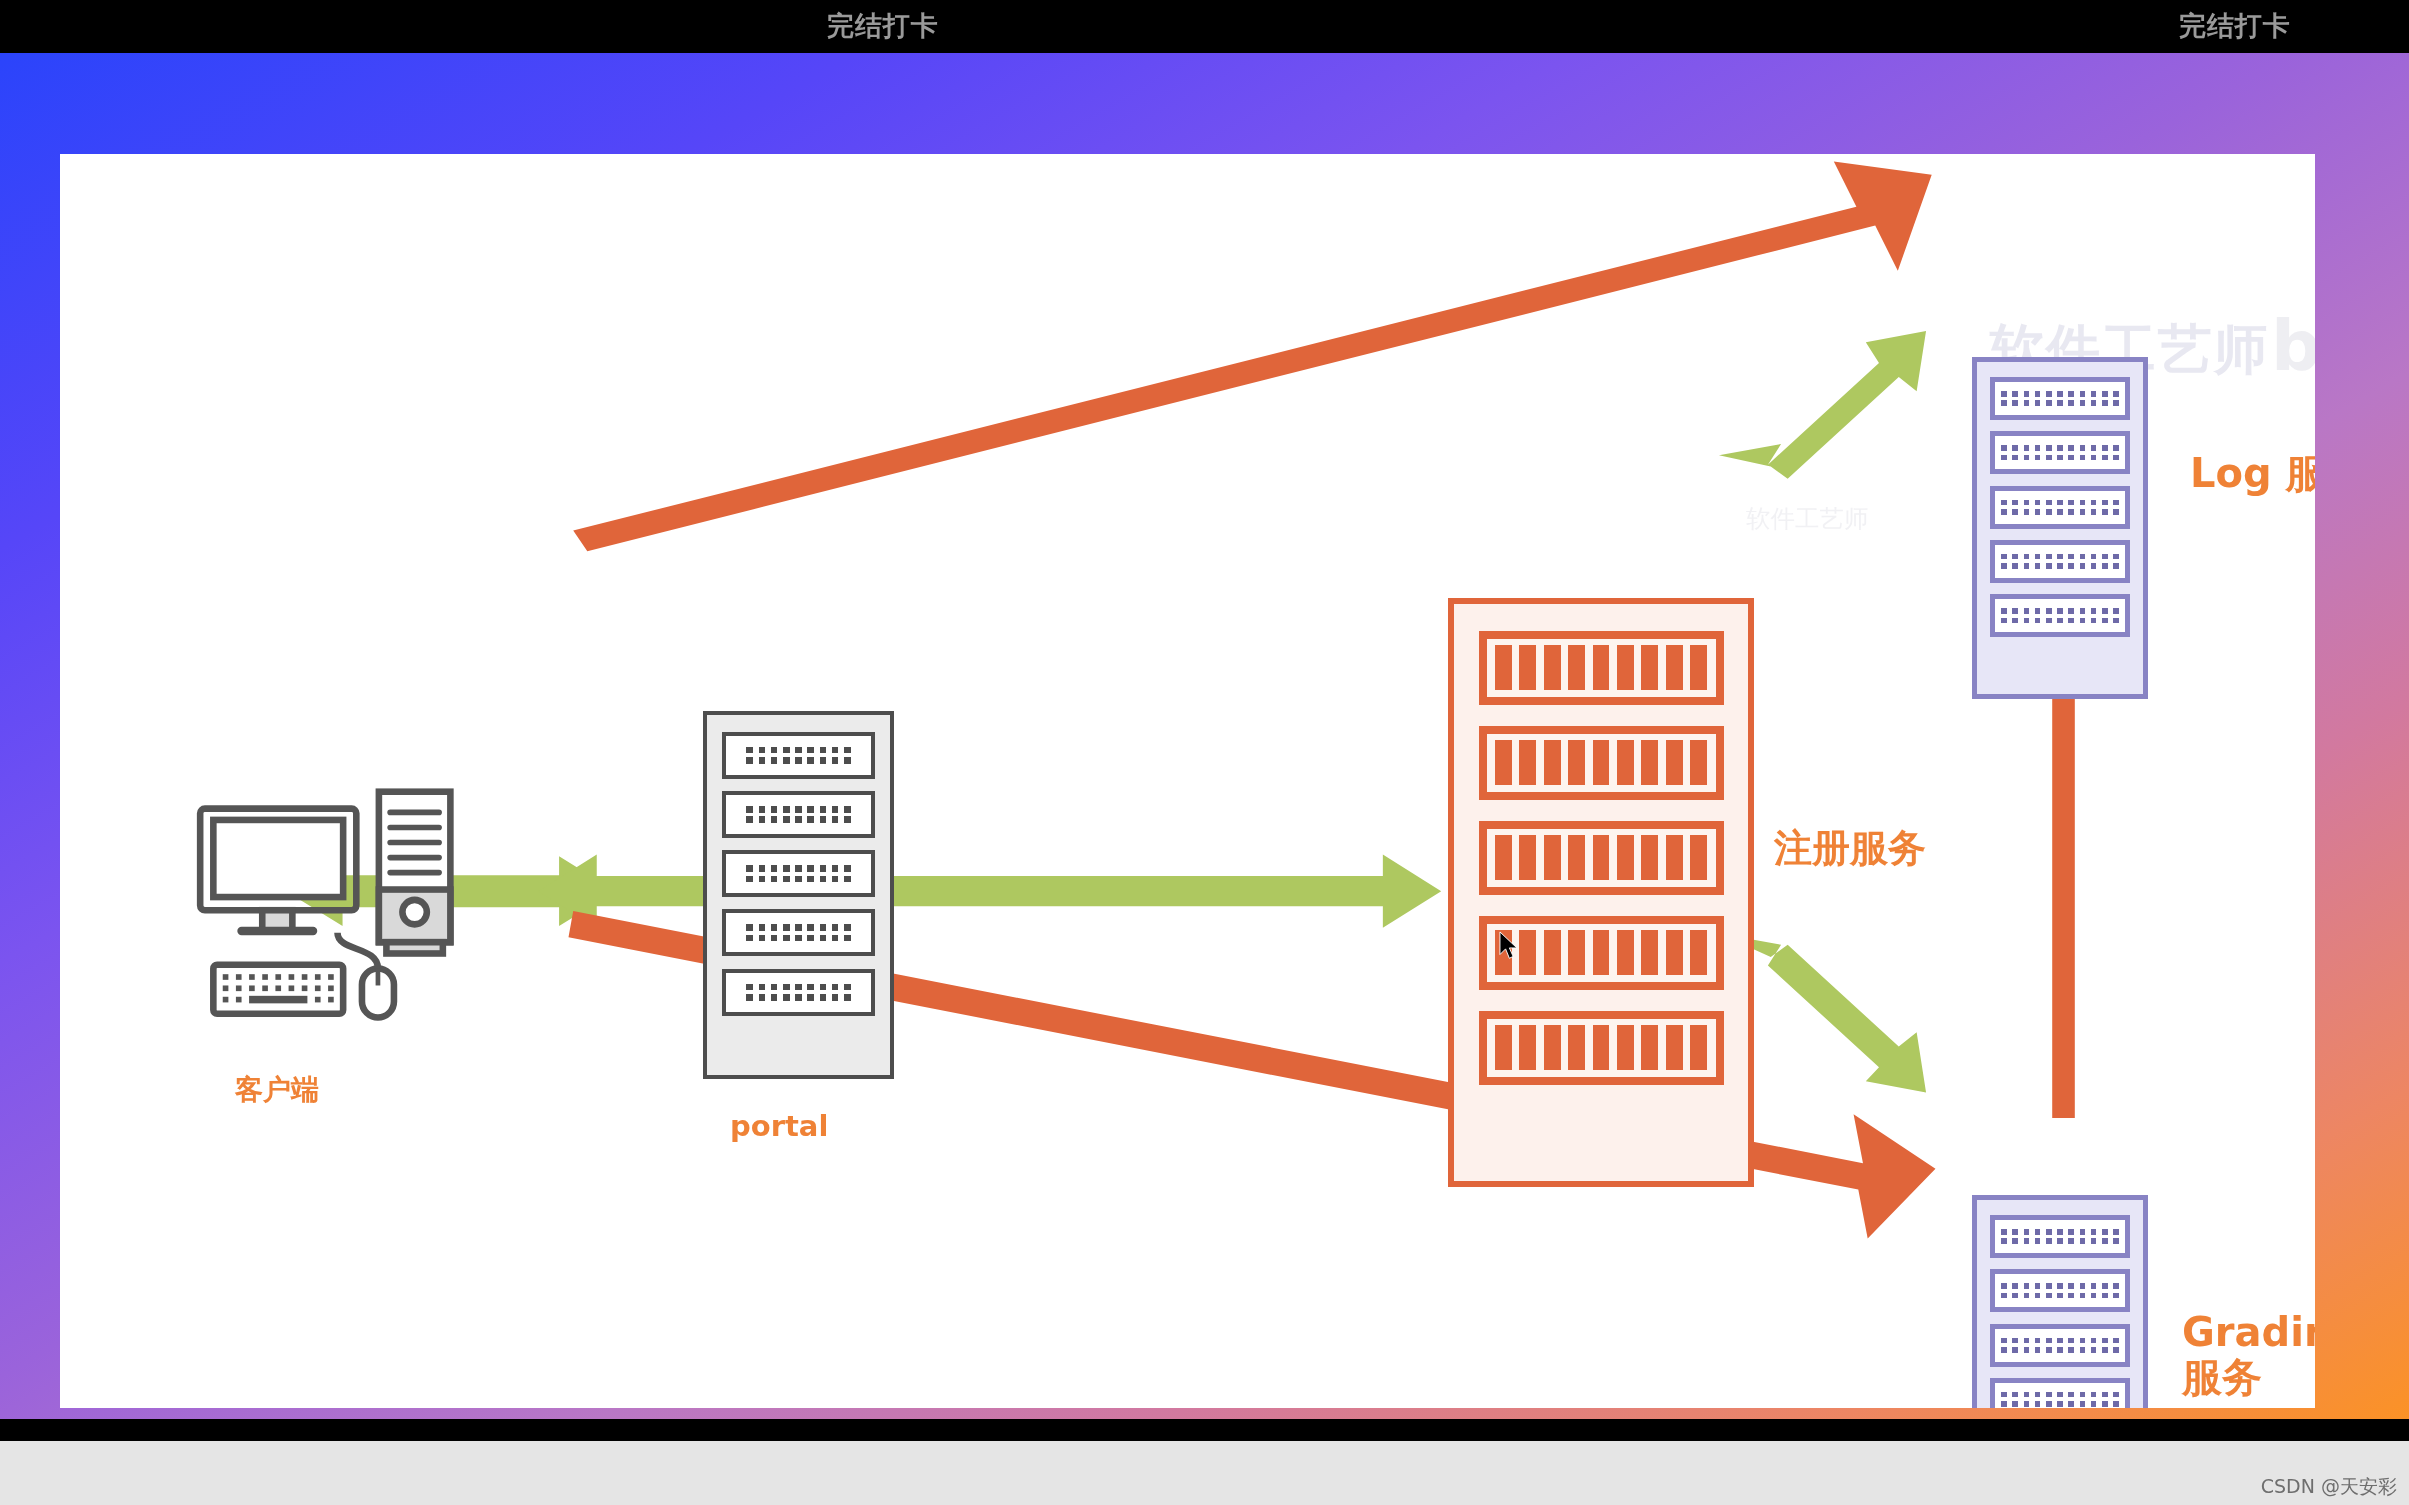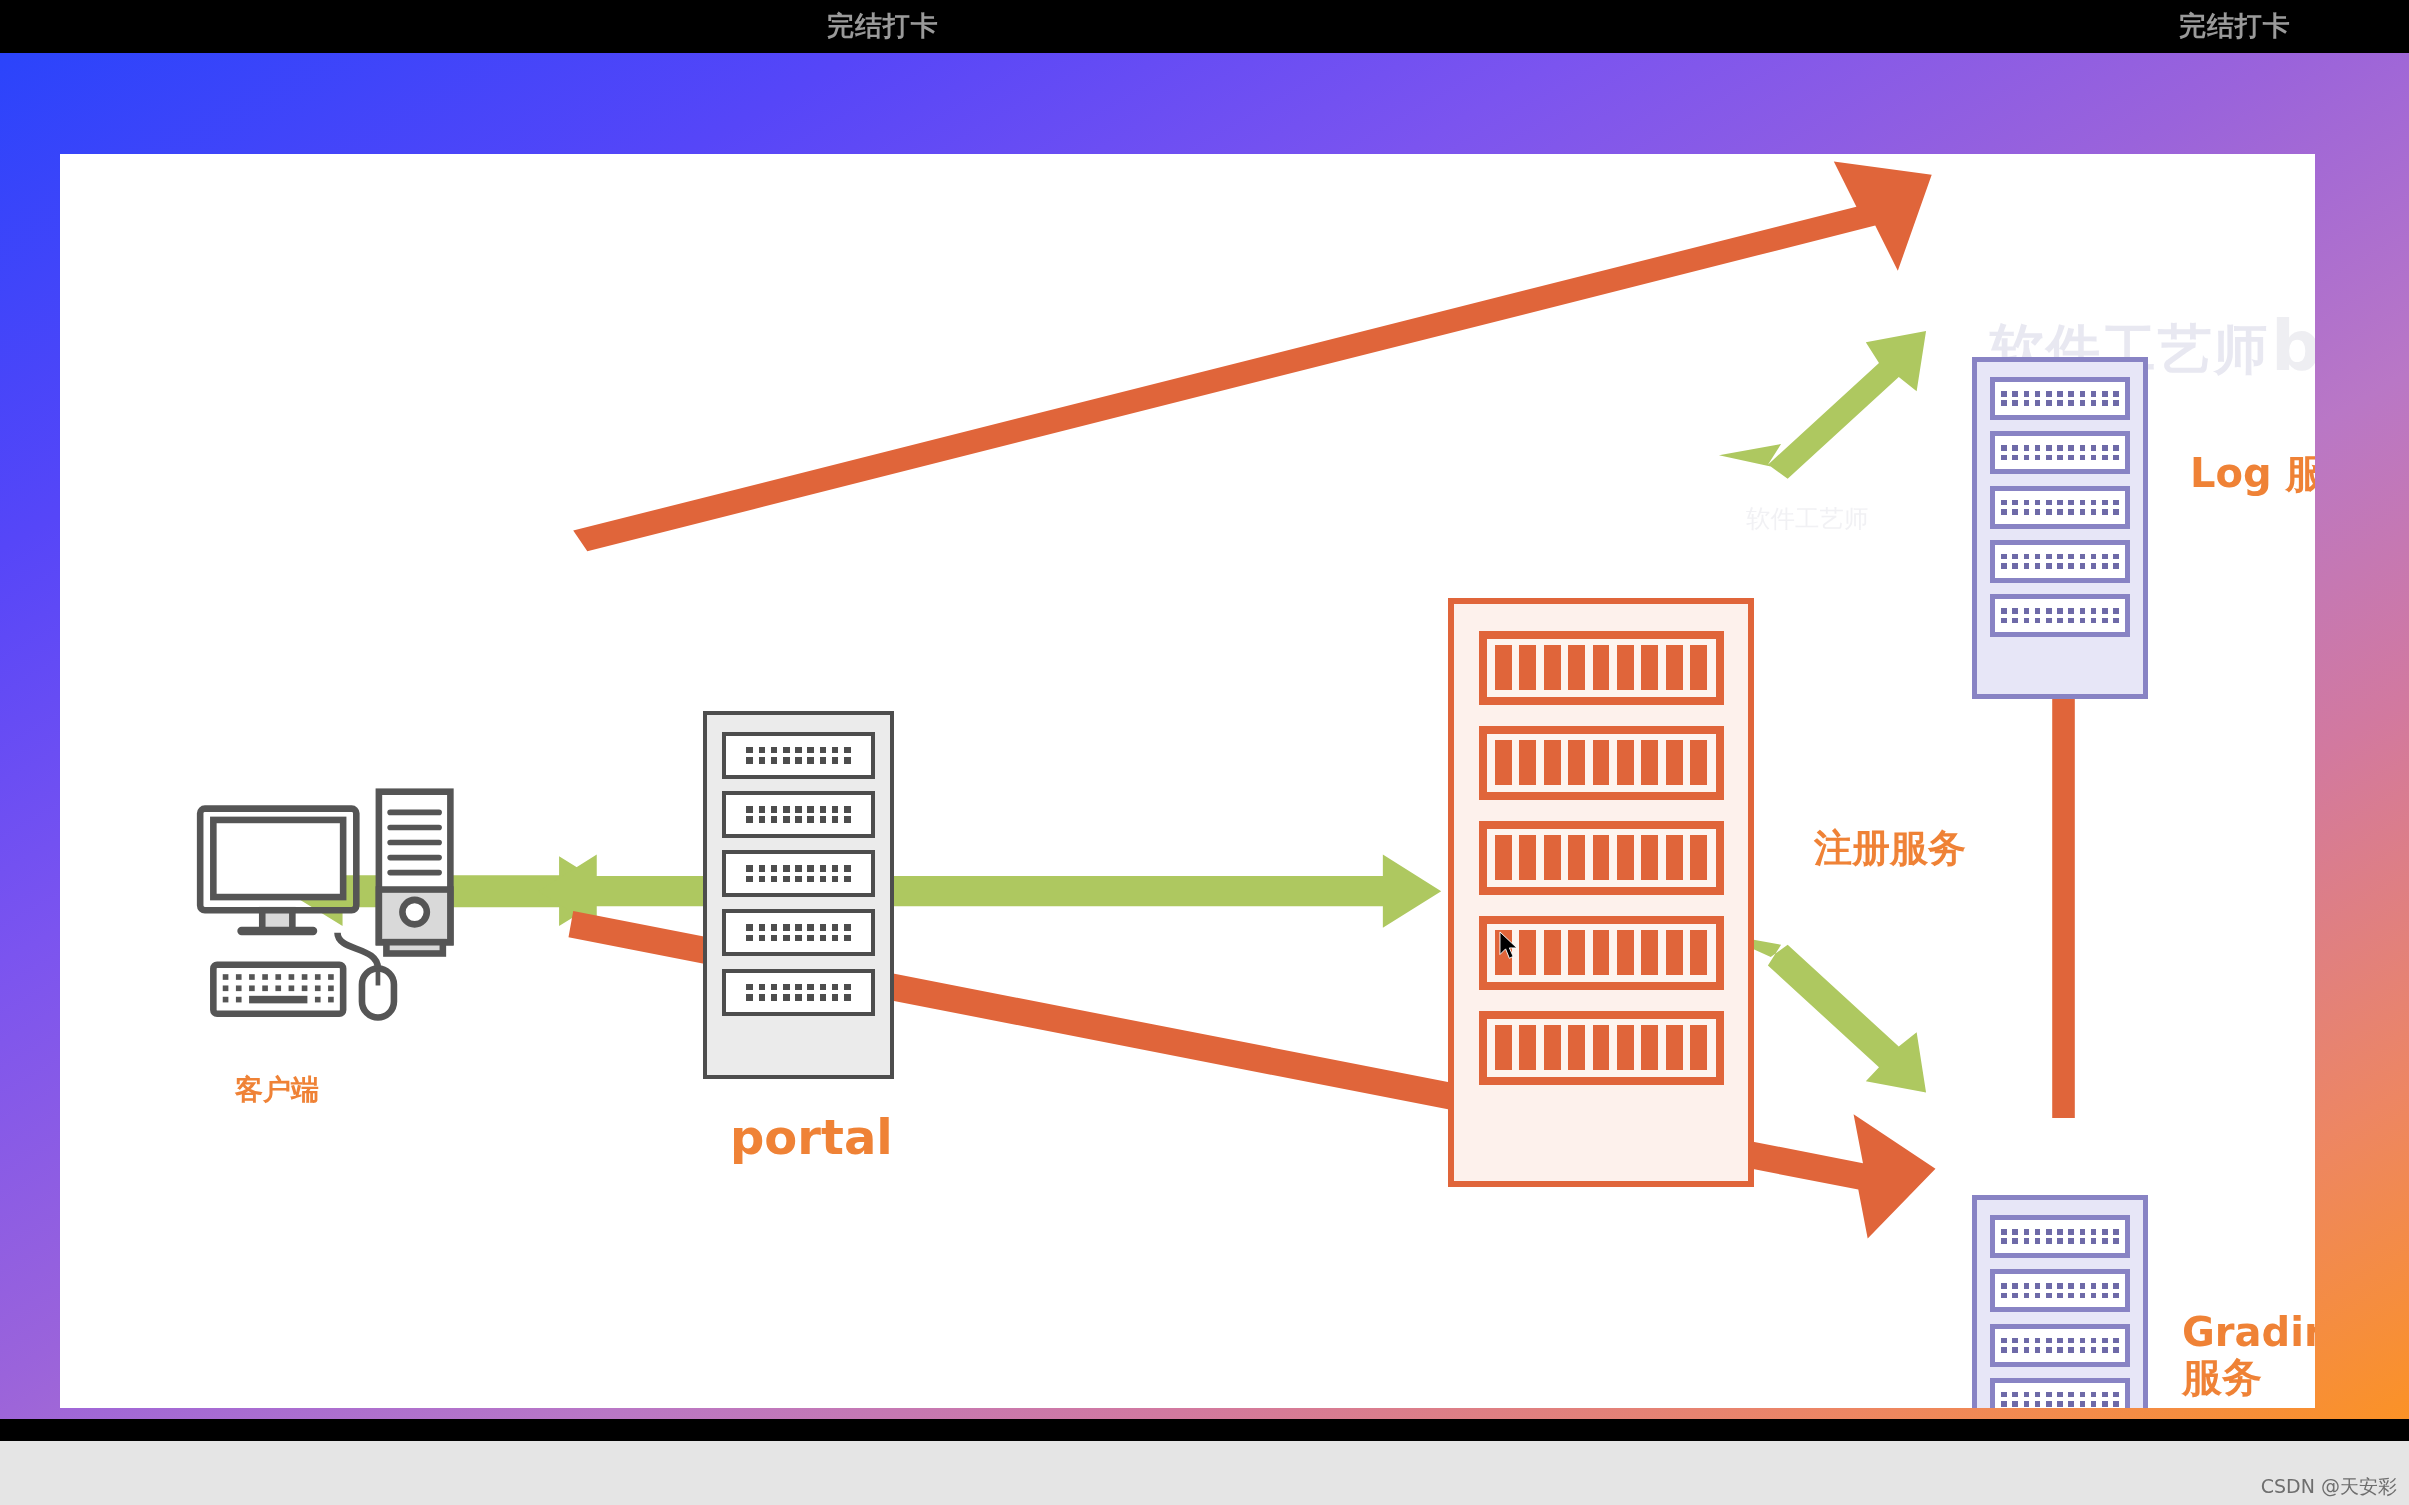--- a/index.html
+++ b/index.html
@@ -135,22 +135,22 @@
   
   .label {
     position: absolute;
     font-weight: 700;
     color: #ef8236;
     white-space: nowrap;
     z-index: 20;
     font-family: "DejaVu Sans", "Liberation Sans", sans-serif;
   }
   .label-client  { left: 175px;  top: 917px;  font-size: 28px; }
-  .label-portal  { left: 670px;  top: 955px; font-size: 48px; }
-  .label-registry{ left: 1754px; top: 669px;  font-size: 38px; }
+  .label-portal  { left: 670px;  top: 955px; font-size: 29px; }
+  .label-registry{ left: 1714px; top: 669px;  font-size: 38px; }
   .label-log     { left: 2130px; top: 292px;  font-size: 40px; }
   .label-grading { left: 2122px; top: 1156px; font-size: 40px; line-height: 1.12; }
   .label-grading span { display: block; }
 
   
   .rack {
     position: absolute;
     box-sizing: border-box;
     z-index: 15;
   }

